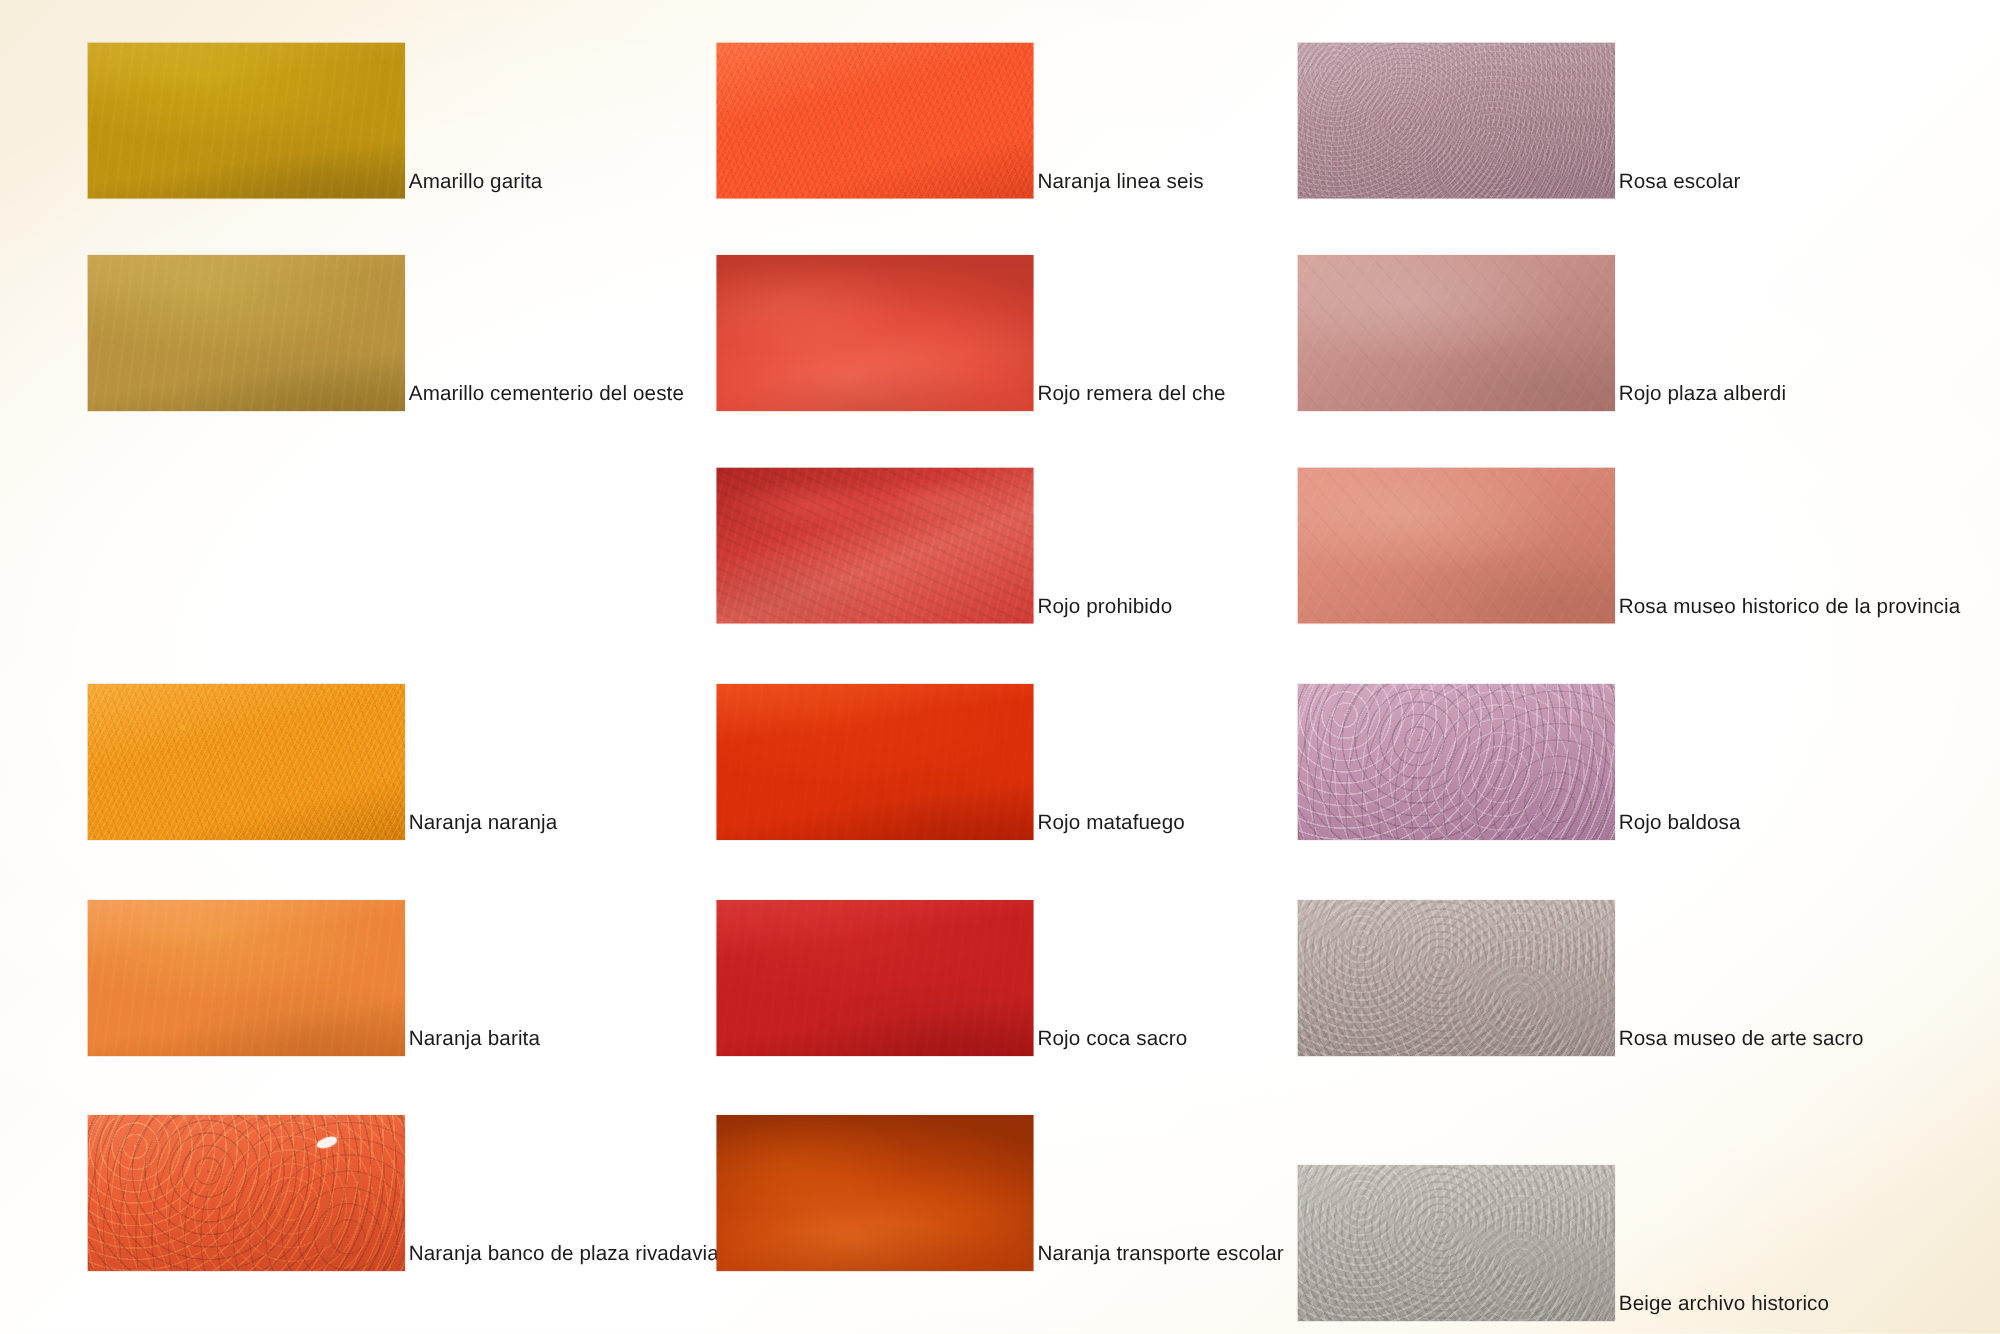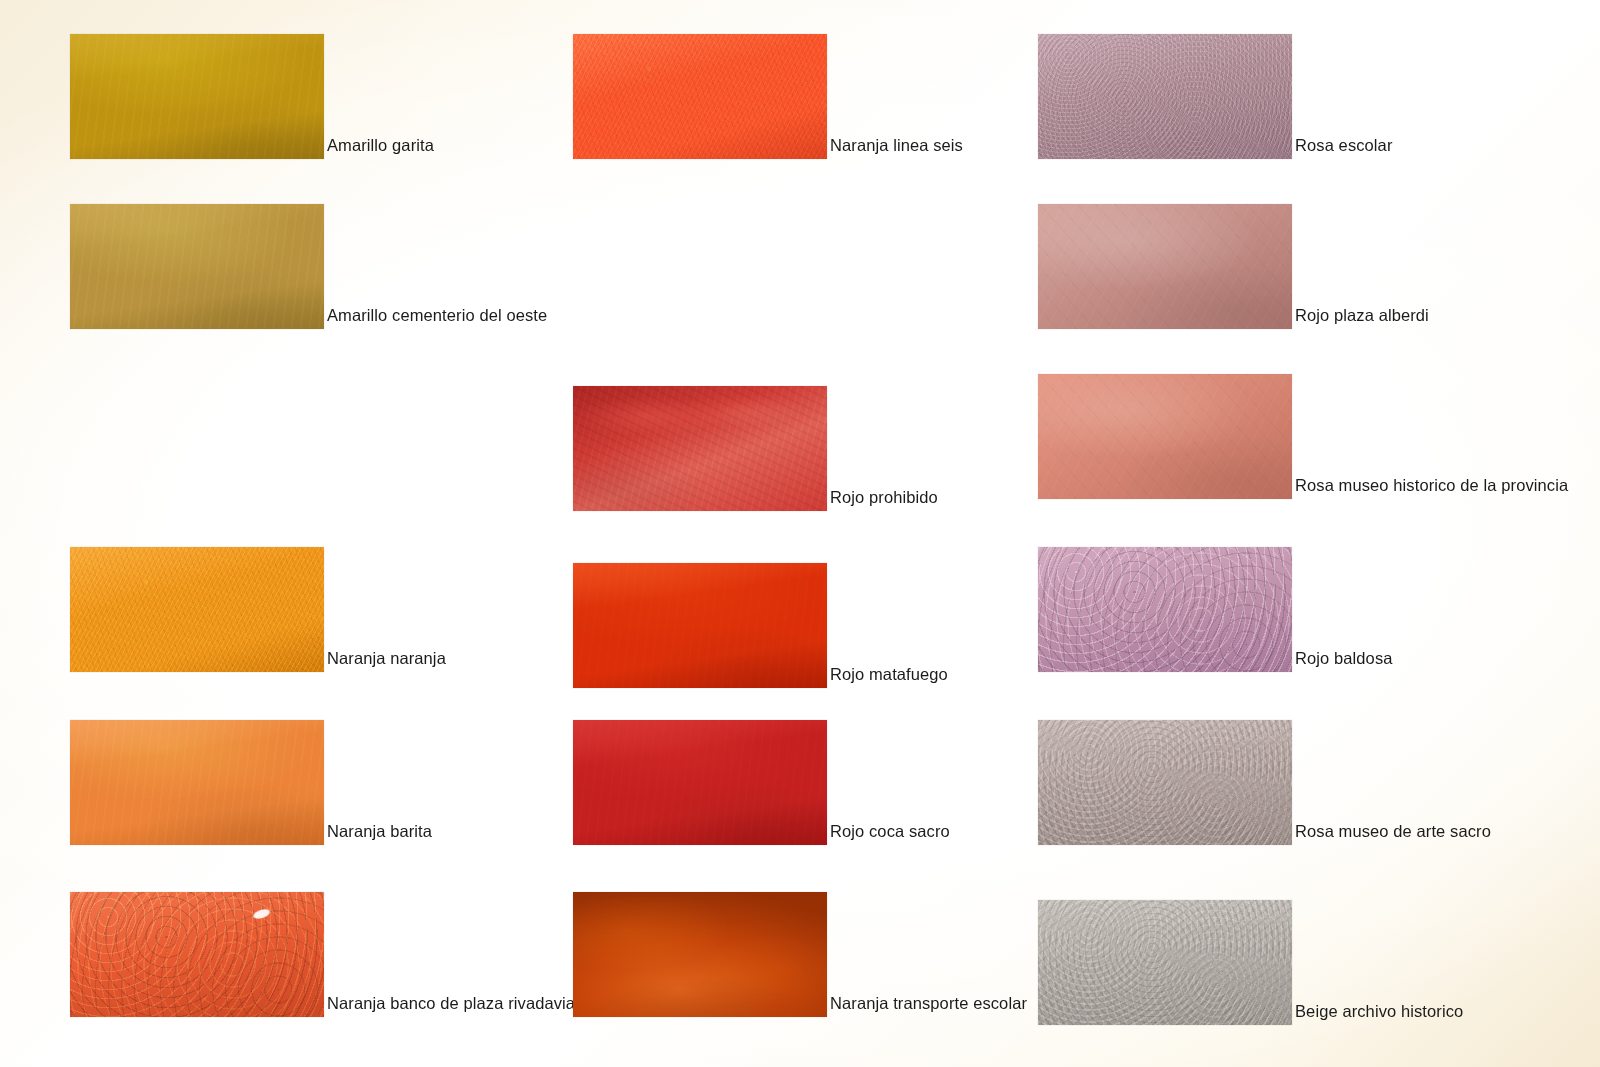--- a/index.html
+++ b/index.html
@@ -107,29 +107,37 @@
       <div class="swatch-label">Rosa escolar</div>
     </div>
     <div class="swatch-cell" style="left: 70px; top: 204px; justify-content: flex-end;">
       <div class="swatch-tile" title="Amarillo cementerio del oeste" style="width: 254px; height: 125px;">
         <div class="tile-base" style="background: linear-gradient(172deg, rgb(200, 162, 76) 0%, rgb(184, 146, 62) 30%, rgb(184, 146, 62) 70%, rgb(155, 122, 44) 100%);"></div>
         <div class="tile-tex" style="background-image: radial-gradient(80% 60% at 38% 22%, rgba(255, 255, 255, 0.3), rgba(255, 255, 255, 0) 70%), repeating-linear-gradient(97deg, rgba(255, 255, 255, 0.08) 0px, rgba(255, 255, 255, 0.08) 2px, rgba(0, 0, 0, 0) 2px, rgba(0, 0, 0, 0) 9px);"></div>
         <div class="tile-tex2" style="background-image: radial-gradient(60% 50% at 72% 88%, rgba(0, 0, 0, 0.16), rgba(0, 0, 0, 0) 72%);"></div>
       </div>
       <div class="swatch-label">Amarillo cementerio del oeste</div>
     </div>
+    <div class="swatch-cell" style="left: 573px; top: 204px;">
+      <div class="swatch-tile" title="Rojo remera del che" style="width: 254px; height: 125px;">
+        <div class="tile-base" style="background: radial-gradient(85% 80% at 42% 78%, rgb(240, 100, 80) 0%, rgb(228, 76, 59) 48%, rgb(198, 58, 44) 100%);"></div>
+        <div class="tile-tex" style="background-image: radial-gradient(55% 45% at 22% 30%, rgba(255, 255, 255, 0.38), rgba(255, 255, 255, 0) 72%), radial-gradient(50% 40% at 80% 62%, rgba(255, 255, 255, 0.18), rgba(255, 255, 255, 0) 70%);"></div>
+        <div class="tile-tex2" style="background-image: radial-gradient(70% 55% at 52% 108%, rgba(0, 0, 0, 0.3), rgba(0, 0, 0, 0) 70%), linear-gradient(rgba(0, 0, 0, 0.1), rgba(0, 0, 0, 0) 38%);"></div>
+      </div>
+      <div class="swatch-label">Rojo remera del che</div>
+    </div>
     <div class="swatch-cell" style="left: 1038px; top: 204px;">
       <div class="swatch-tile" title="Rojo plaza alberdi" style="width: 254px; height: 125px;">
         <div class="tile-base" style="background: linear-gradient(155deg, rgb(214, 166, 158) 0%, rgb(197, 143, 136) 45%, rgb(171, 116, 109) 100%);"></div>
         <div class="tile-tex" style="background-image: radial-gradient(70% 50% at 35% 30%, rgba(255, 255, 255, 0.28), rgba(255, 255, 255, 0) 75%), repeating-linear-gradient(118deg, rgba(255, 255, 255, 0.07) 0px, rgba(255, 255, 255, 0.07) 1px, rgba(0, 0, 0, 0) 1px, rgba(0, 0, 0, 0) 11px);"></div>
         <div class="tile-tex2" style="background-image: repeating-linear-gradient(48deg, rgba(0, 0, 0, 0.08) 0px, rgba(0, 0, 0, 0.08) 1px, rgba(0, 0, 0, 0) 1px, rgba(0, 0, 0, 0) 14px), radial-gradient(60% 45% at 78% 85%, rgba(0, 0, 0, 0.14), rgba(0, 0, 0, 0) 75%);"></div>
       </div>
       <div class="swatch-label">Rojo plaza alberdi</div>
     </div>
-    <div class="swatch-cell" style="left: 573px; top: 374px; margin-top: 12px;">
+    <div class="swatch-cell" style="left: 573px; top: 374px;">
       <div class="swatch-tile" title="Rojo prohibido" style="width: 254px; height: 125px;">
         <div class="tile-base" style="background: linear-gradient(160deg, rgb(173, 38, 34) 0%, rgb(206, 58, 52) 34%, rgb(224, 95, 84) 58%, rgb(206, 58, 52) 100%);"></div>
         <div class="tile-tex" style="background-image: radial-gradient(42% 22% at 30% 24%, rgba(255, 255, 255, 0.55), rgba(255, 255, 255, 0) 70%), radial-gradient(34% 18% at 66% 20%, rgba(255, 255, 255, 0.42), rgba(255, 255, 255, 0) 72%), repeating-linear-gradient(105deg, rgba(255, 255, 255, 0.16) 0px, rgba(255, 255, 255, 0.16) 2px, rgba(0, 0, 0, 0) 2px, rgba(0, 0, 0, 0) 7px);"></div>
         <div class="tile-tex2" style="background-image: repeating-linear-gradient(25deg, rgba(0, 0, 0, 0.14) 0px, rgba(0, 0, 0, 0.14) 2px, rgba(0, 0, 0, 0) 2px, rgba(0, 0, 0, 0) 8px), radial-gradient(50% 40% at 18% 85%, rgba(0, 0, 0, 0.2), rgba(0, 0, 0, 0) 70%);"></div>
       </div>
       <div class="swatch-label">Rojo prohibido</div>
     </div>
     <div class="swatch-cell" style="left: 1038px; top: 374px;">
       <div class="swatch-tile" title="Rosa museo historico de la provincia" style="width: 254px; height: 125px;">
         <div class="tile-base" style="background: linear-gradient(155deg, rgb(231, 154, 135) 0%, rgb(217, 135, 117) 45%, rgb(192, 112, 95) 100%);"></div>
@@ -139,21 +147,21 @@
       <div class="swatch-label">Rosa museo historico de la provincia</div>
     </div>
     <div class="swatch-cell" style="left: 70px; top: 547px;">
       <div class="swatch-tile" title="Naranja naranja" style="width: 254px; height: 125px;">
         <div class="tile-base" style="background: linear-gradient(165deg, rgb(248, 169, 56) 0%, rgb(240, 149, 27) 38%, rgb(240, 149, 27) 72%, rgb(211, 124, 13) 100%);"></div>
         <div class="tile-tex" style="background-image: repeating-linear-gradient(118deg, rgba(255, 255, 255, 0.3) 0px, rgba(255, 255, 255, 0.3) 1px, rgba(0, 0, 0, 0) 1px, rgba(0, 0, 0, 0) 4px), repeating-linear-gradient(38deg, rgba(0, 0, 0, 0.16) 0px, rgba(0, 0, 0, 0.16) 1px, rgba(0, 0, 0, 0) 1px, rgba(0, 0, 0, 0) 5px), radial-gradient(circle at 30% 28%, rgba(255, 255, 255, 0.25) 0px, rgba(255, 255, 255, 0.25) 2px, rgba(0, 0, 0, 0) 3px);"></div>
         <div class="tile-tex2" style="background-image: repeating-linear-gradient(72deg, rgba(0, 0, 0, 0.14) 0px, rgba(0, 0, 0, 0.14) 1px, rgba(0, 0, 0, 0) 1px, rgba(0, 0, 0, 0) 6px);"></div>
       </div>
       <div class="swatch-label">Naranja naranja</div>
     </div>
-    <div class="swatch-cell" style="left: 573px; top: 547px; margin-top: 16px;">
+    <div class="swatch-cell" style="left: 573px; top: 547px;">
       <div class="swatch-tile" title="Rojo matafuego" style="width: 254px; height: 125px;">
         <div class="tile-base" style="background: linear-gradient(172deg, rgb(239, 74, 28) 0%, rgb(220, 47, 9) 30%, rgb(220, 47, 9) 70%, rgb(183, 31, 4) 100%);"></div>
         <div class="tile-tex" style="background-image: radial-gradient(80% 60% at 38% 22%, rgba(255, 255, 255, 0.3), rgba(255, 255, 255, 0) 70%), repeating-linear-gradient(97deg, rgba(255, 255, 255, 0.08) 0px, rgba(255, 255, 255, 0.08) 2px, rgba(0, 0, 0, 0) 2px, rgba(0, 0, 0, 0) 9px);"></div>
         <div class="tile-tex2" style="background-image: radial-gradient(60% 50% at 72% 88%, rgba(0, 0, 0, 0.16), rgba(0, 0, 0, 0) 72%);"></div>
       </div>
       <div class="swatch-label">Rojo matafuego</div>
     </div>
     <div class="swatch-cell" style="left: 1038px; top: 547px;">
       <div class="swatch-tile" title="Rojo baldosa" style="width: 254px; height: 125px;">
         <div class="tile-base" style="background: linear-gradient(170deg, rgb(211, 169, 192) 0%, rgb(194, 147, 174) 45%, rgb(168, 120, 154) 100%);"></div>
@@ -196,21 +204,21 @@
       <div class="swatch-label">Naranja banco de plaza rivadavia</div>
     </div>
     <div class="swatch-cell" style="left: 573px; top: 892px;">
       <div class="swatch-tile" title="Naranja transporte escolar" style="width: 254px; height: 125px;">
         <div class="tile-base" style="background: radial-gradient(85% 80% at 42% 78%, rgb(224, 98, 26) 0%, rgb(198, 68, 9) 48%, rgb(156, 49, 4) 100%);"></div>
         <div class="tile-tex" style="background-image: radial-gradient(55% 45% at 22% 30%, rgba(255, 255, 255, 0.38), rgba(255, 255, 255, 0) 72%), radial-gradient(50% 40% at 80% 62%, rgba(255, 255, 255, 0.18), rgba(255, 255, 255, 0) 70%);"></div>
         <div class="tile-tex2" style="background-image: radial-gradient(70% 55% at 52% 108%, rgba(0, 0, 0, 0.3), rgba(0, 0, 0, 0) 70%), linear-gradient(rgba(0, 0, 0, 0.1), rgba(0, 0, 0, 0) 38%);"></div>
       </div>
       <div class="swatch-label">Naranja transporte escolar</div>
     </div>
-    <div class="swatch-cell" style="left: 1038px; top: 900px;">
+    <div class="swatch-cell" style="left: 1038px; top: 932px;">
       <div class="swatch-tile" title="Beige archivo historico" style="width: 254px; height: 125px;">
         <div class="tile-base" style="background: linear-gradient(175deg, rgb(198, 192, 186) 0%, rgb(179, 173, 167) 42%, rgb(155, 149, 143) 100%);"></div>
         <div class="tile-tex" style="background-image: repeating-radial-gradient(circle at 20% 25%, rgba(255, 255, 255, 0.4) 0px, rgba(255, 255, 255, 0.4) 1.5px, rgba(0, 0, 0, 0) 1.5px, rgba(0, 0, 0, 0) 6px), repeating-radial-gradient(circle at 70% 65%, rgba(255, 255, 255, 0.26) 0px, rgba(255, 255, 255, 0.26) 1.5px, rgba(0, 0, 0, 0) 1.5px, rgba(0, 0, 0, 0) 7px), repeating-linear-gradient(62deg, rgba(255, 255, 255, 0.12) 0px, rgba(255, 255, 255, 0.12) 2px, rgba(0, 0, 0, 0) 2px, rgba(0, 0, 0, 0) 6px);"></div>
         <div class="tile-tex2" style="background-image: repeating-radial-gradient(circle at 45% 40%, rgba(0, 0, 0, 0.26) 0px, rgba(0, 0, 0, 0.26) 1.5px, rgba(0, 0, 0, 0) 1.5px, rgba(0, 0, 0, 0) 6px), repeating-linear-gradient(142deg, rgba(0, 0, 0, 0.16) 0px, rgba(0, 0, 0, 0.16) 2px, rgba(0, 0, 0, 0) 2px, rgba(0, 0, 0, 0) 7px);"></div>
       </div>
       <div class="swatch-label">Beige archivo historico</div>
     </div>
   </div>
 
 </body></html>

